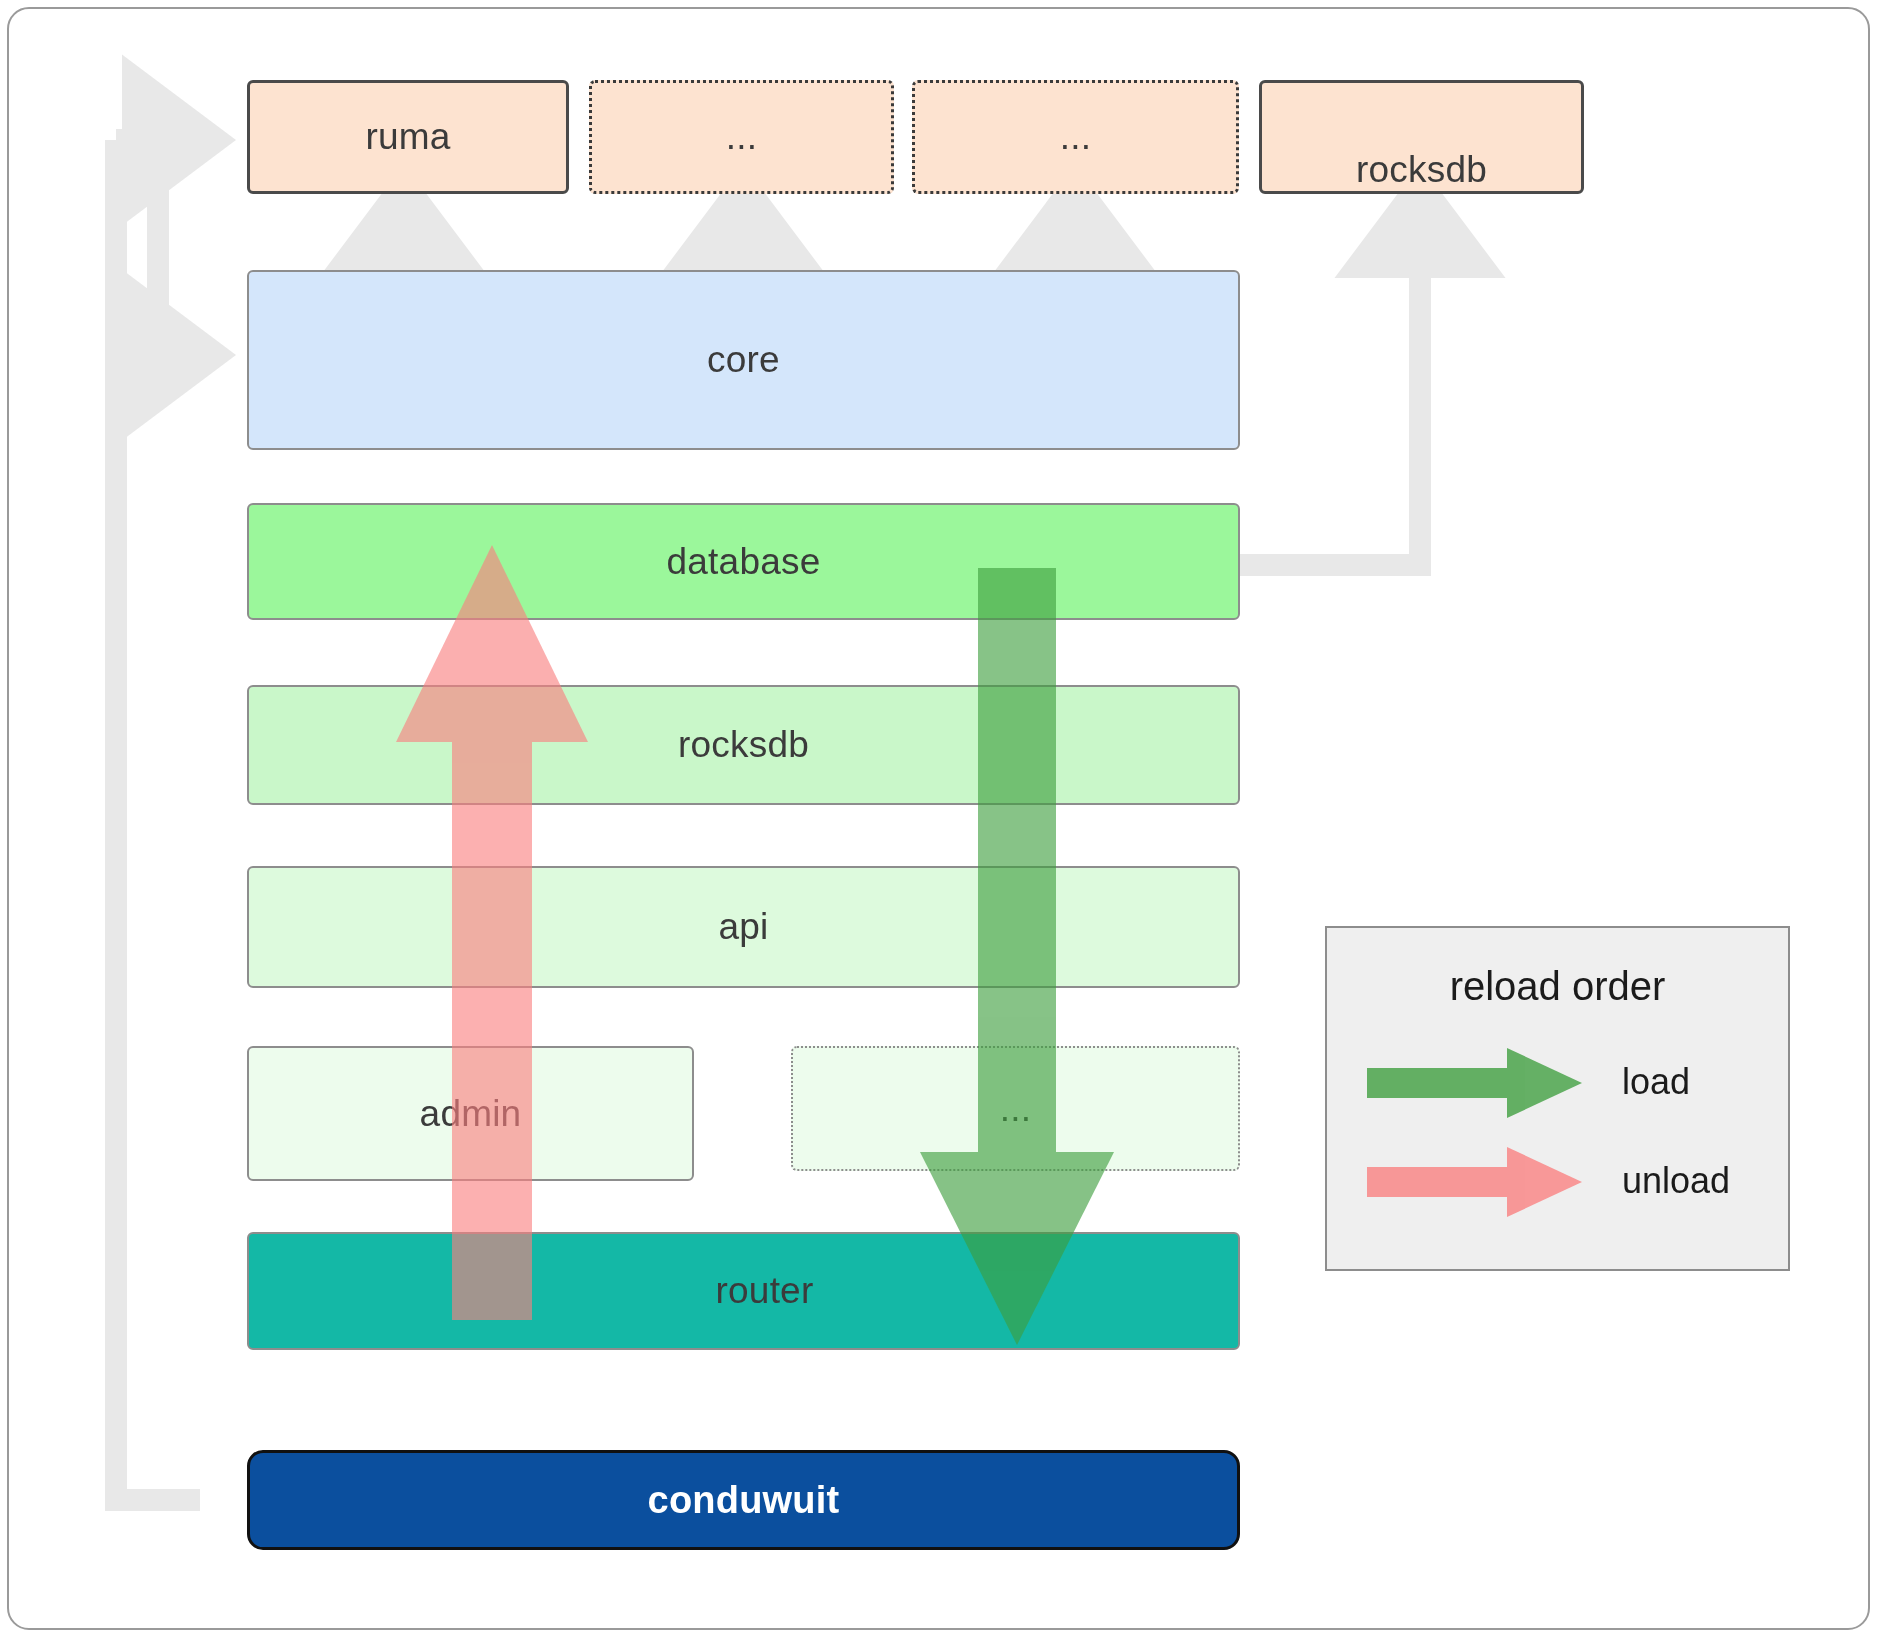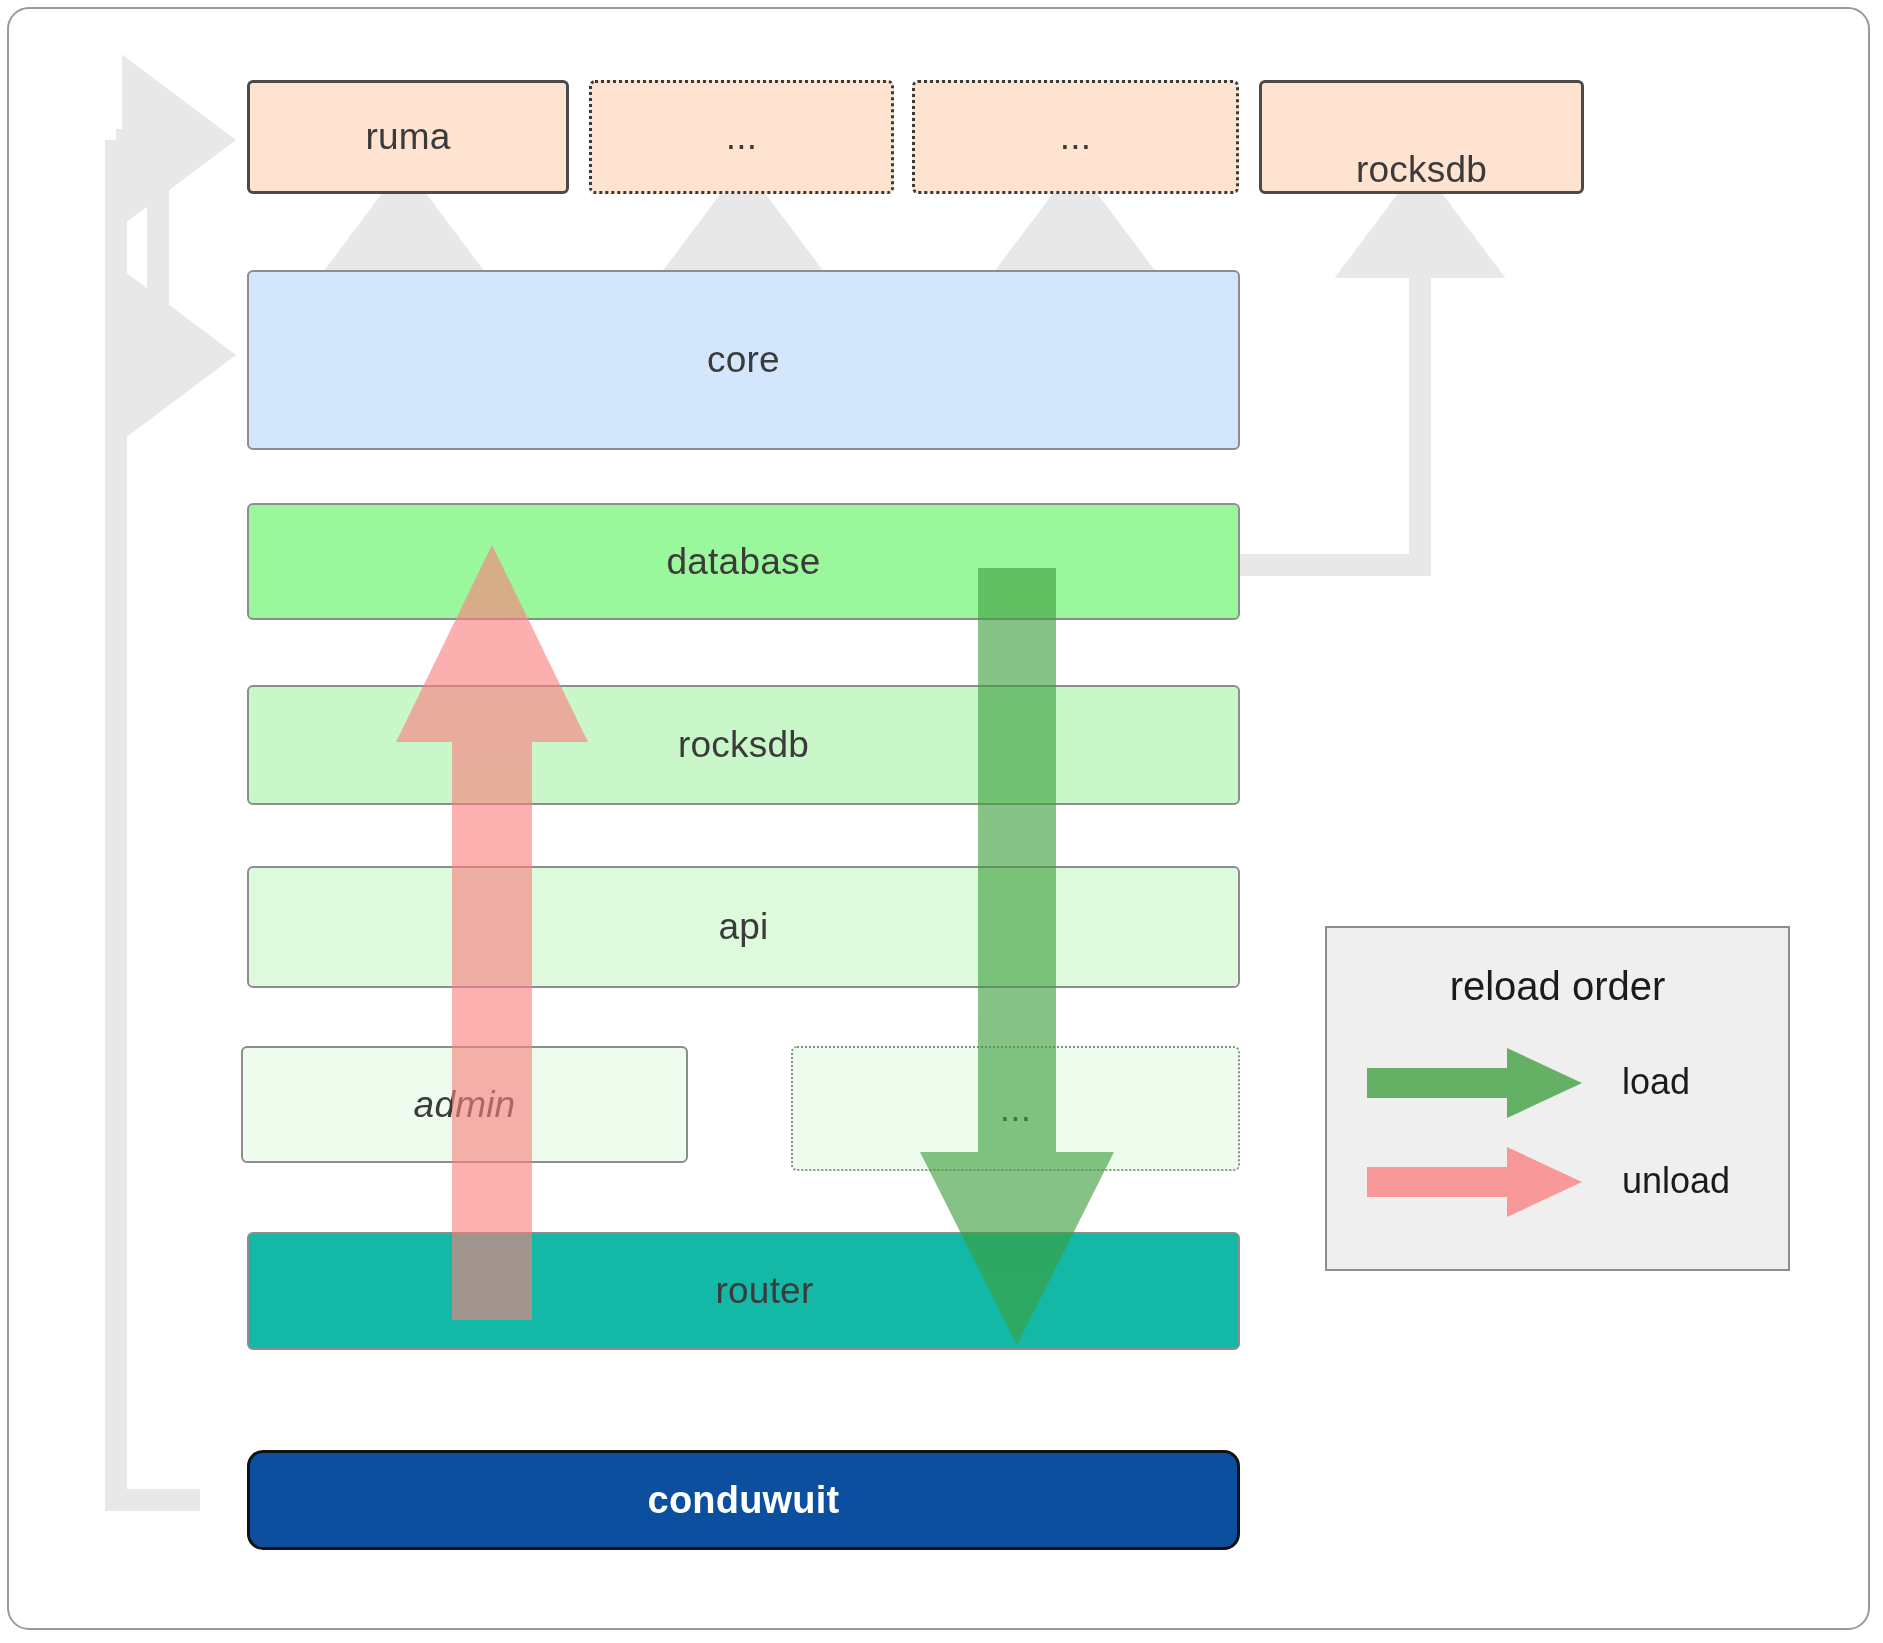--- a/index.html
+++ b/index.html
@@ -166,21 +166,21 @@
   </div>
 
   <div class="node layer l-service" style="left:247px; top:685px; width:993px; height:120px;">
     <span>rocksdb</span>
   </div>
 
   <div class="node layer l-api" style="left:247px; top:866px; width:993px; height:122px;">
     <span>api</span>
   </div>
 
-  <div class="node layer l-admin" style="left:241px; top:1046px; width:447px; height:117px;font-style:italic;">
+  <div class="node layer l-admin" style="left:247px; top:1046px; width:447px; height:135px;">
     <span>admin</span>
   </div>
 
   <div class="node layer l-dots" style="left:791px; top:1046px; width:449px; height:125px;">
     <span>...</span>
   </div>
 
   <div class="node layer l-router" style="left:247px; top:1232px; width:993px; height:118px;">
     <span>router</span>
   </div>

